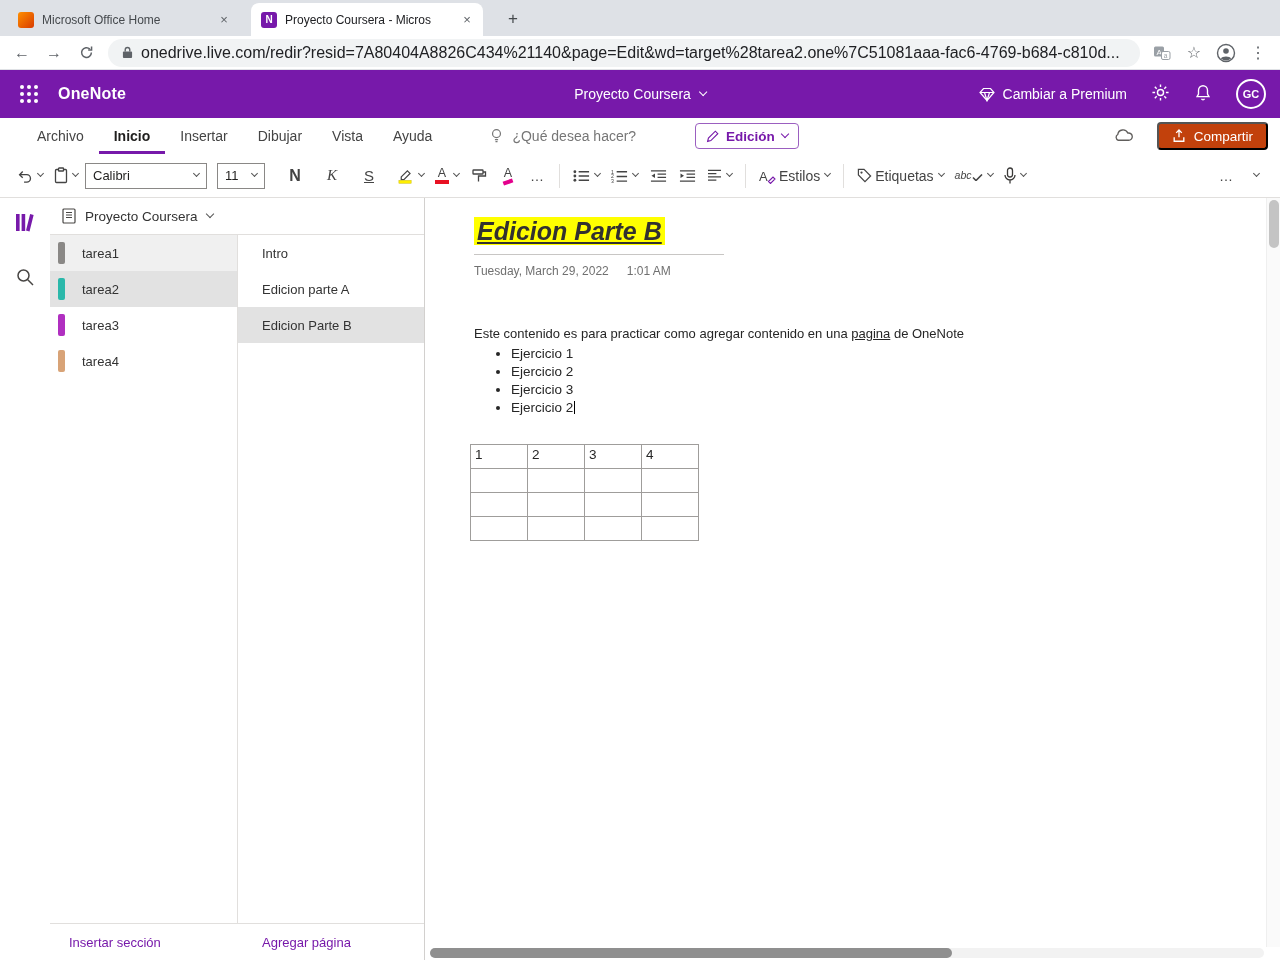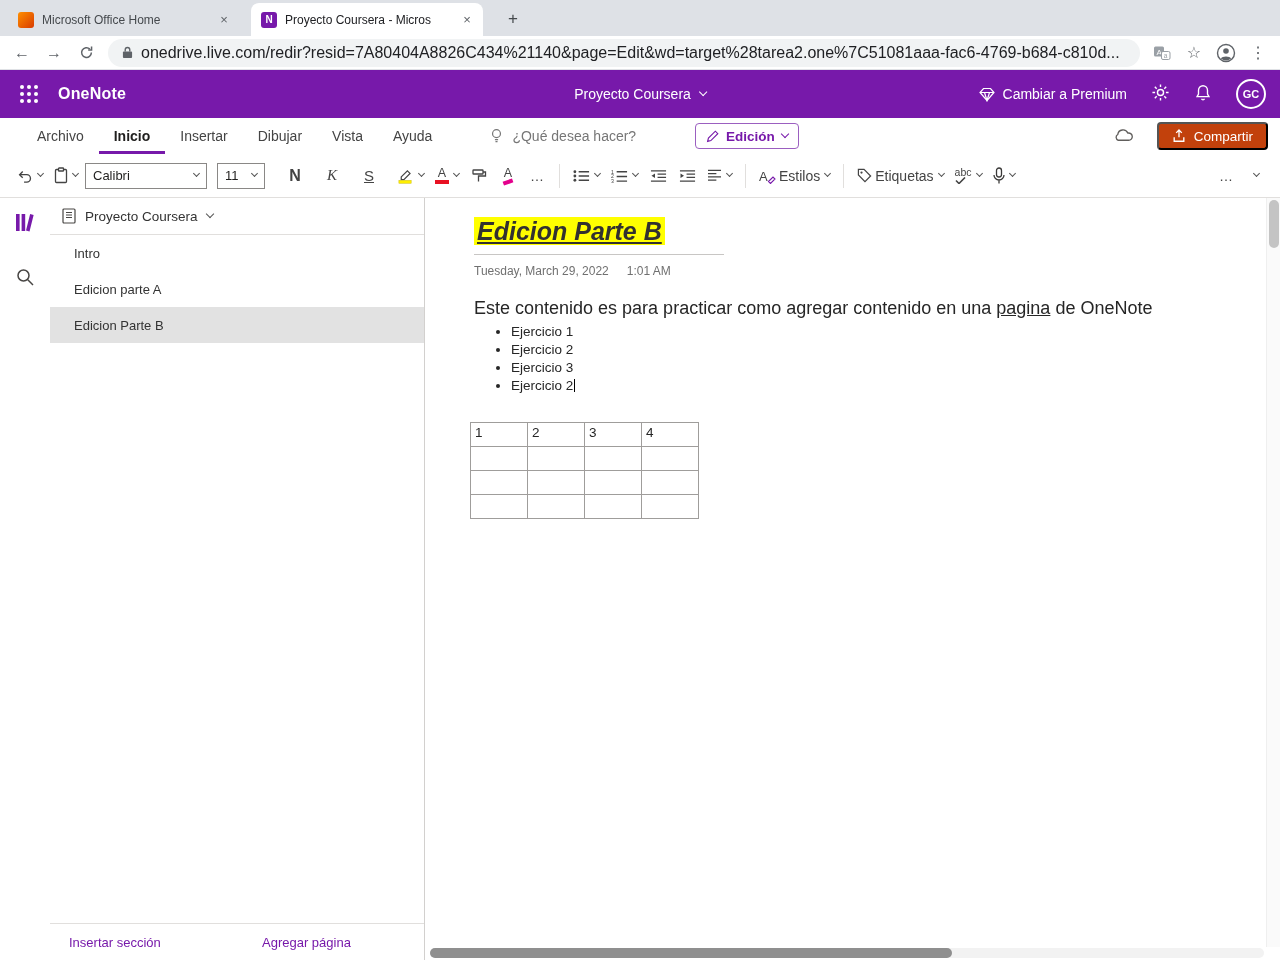--- a/index.html
+++ b/index.html
@@ -50,21 +50,21 @@
   .combo{height:26px;border:1px solid #8a8886;display:flex;align-items:center;padding:0 2px 0 7px;font-size:13px;color:#201f1e;background:#fff;flex:none;}
   .combo .chev{margin-left:auto;margin-right:5px;color:#555;width:5px;height:5px;}
   .combo.font{width:122px;}
   .combo.size{width:48px;margin-left:7px;}
   .bold-n{font-weight:bold;font-size:16px;}
   .italic-k{font-style:italic;font-size:15px;font-family:"Liberation Serif",serif;}
   .under-s{text-decoration:underline;font-size:15px;}
   .stack{display:flex;flex-direction:column;align-items:center;line-height:1;}
   .stack .glyph{font-size:12.5px;line-height:12px;}
   .cbar{width:14px;height:4px;margin-top:1px;}
-  .abcwrap{display:flex;flex-direction:column;align-items:flex-start;line-height:1;font-size:10.5px;color:#444;}
+  .abcwrap{display:flex;align-items:flex-end;line-height:1;font-size:10.5px;color:#444;font-style:italic;}
 
   
   .workspace{flex:1;display:flex;min-height:0;background:#fff;}
   .rail{width:50px;display:flex;flex-direction:column;align-items:center;padding-top:10px;gap:27px;flex:none;}
   .railbtn{width:32px;height:28px;display:flex;align-items:center;justify-content:center;}
   .panel{width:375px;display:flex;flex-direction:column;border-right:1px solid #d2d0ce;flex:none;}
   .nb-header{height:37px;display:flex;align-items:center;gap:9px;padding:0 12px;border-bottom:1px solid #e1dfdd;font-size:13.5px;color:#333;flex:none;}
   .nb-header .chev{color:#555;}
   .panel-body{flex:1;display:flex;min-height:0;}
   .sections-col{width:188px;border-right:1px solid #e1dfdd;}
@@ -80,21 +80,21 @@
   .panel-footer .half2{padding-left:24px;}
   .addlink{color:#7719aa;font-size:13px;}
 
   
   .canvas{flex:1;position:relative;background:#fff;min-width:0;}
   .page-inner{padding:17px 60px 0 49px;}
   .title-block{width:250px;border-bottom:1px solid #c8c6c4;padding:2px 0 8px 0;}
   .hl{background:#ffff00;font-size:25px;font-weight:bold;font-style:italic;text-decoration:underline;color:#323130;padding:0 3px;}
   .page-meta{margin-top:9px;font-size:12px;color:#707070;}
   .page-meta .time{margin-left:18px;margin-top:28px;}
-  .body-line{margin-top:20px;font-size:18px;color:#262626;}
+  .body-line{margin-top:48px;font-size:13px;color:#262626;}
   .plink{text-decoration:underline;}
   .bullets{margin-top:4px;padding-left:37px;list-style:disc;}
   .bullets li{font-size:13.5px;line-height:18px;color:#262626;}
   .caret{display:inline-block;width:1px;height:13px;background:#000;margin-left:1px;vertical-align:-2px;}
   .otable{border-collapse:collapse;margin:27px 0 0 -4px;}
   .otable td{width:57px;height:24px;border:1px solid #9f9d9b;font-size:13.5px;color:#262626;padding:2px 4px;vertical-align:top;}
   .vscroll{position:absolute;right:0;top:0;bottom:13px;width:14px;background:#fafafa;border-left:1px solid #efefef;}
   .vthumb{position:absolute;top:2px;left:2px;width:10px;height:48px;background:#c4c4c4;border-radius:5px;}
   .hscroll{position:absolute;left:5px;right:16px;bottom:2px;height:10px;background:#f2f2f2;border-radius:5px;}
   .hthumb{width:522px;height:10px;background:#8f8f8f;border-radius:5px;}
@@ -394,20 +394,38 @@
     <div class="panel">
       <div class="nb-header">
         <svg width="14" height="16" viewBox="0 0 14 16">
             <rect x="1" y="1" width="12" height="14" rx="1" fill="none" stroke="#484644" stroke-width="1.2"></rect>
             <path d="M4 4.5h6M4 7h6M4 9.5h6" stroke="#484644" stroke-width="1"></path>
           </svg>
         <span>Proyecto Coursera</span>
         <span class="chev"></span>
       </div>
       <div class="panel-body">
+        <div class="sections-col">
+          <div class="section-row shade">
+            <span class="sec-bar" style="background: rgb(138, 136, 134);"></span>
+            <span>tarea1</span>
+          </div>
+          <div class="section-row selected">
+            <span class="sec-bar" style="background: rgb(43, 184, 170);"></span>
+            <span>tarea2</span>
+          </div>
+          <div class="section-row">
+            <span class="sec-bar" style="background: rgb(176, 47, 192);"></span>
+            <span>tarea3</span>
+          </div>
+          <div class="section-row">
+            <span class="sec-bar" style="background: rgb(216, 163, 119);"></span>
+            <span>tarea4</span>
+          </div>
+        </div>
         <div class="pages-col">
           <div class="page-row">
               <span>Intro</span>
             </div>
           <div class="page-row">
               <span>Edicion parte A</span>
             </div>
           <div class="page-row selected">
               <span>Edicion Parte B</span>
             </div>

